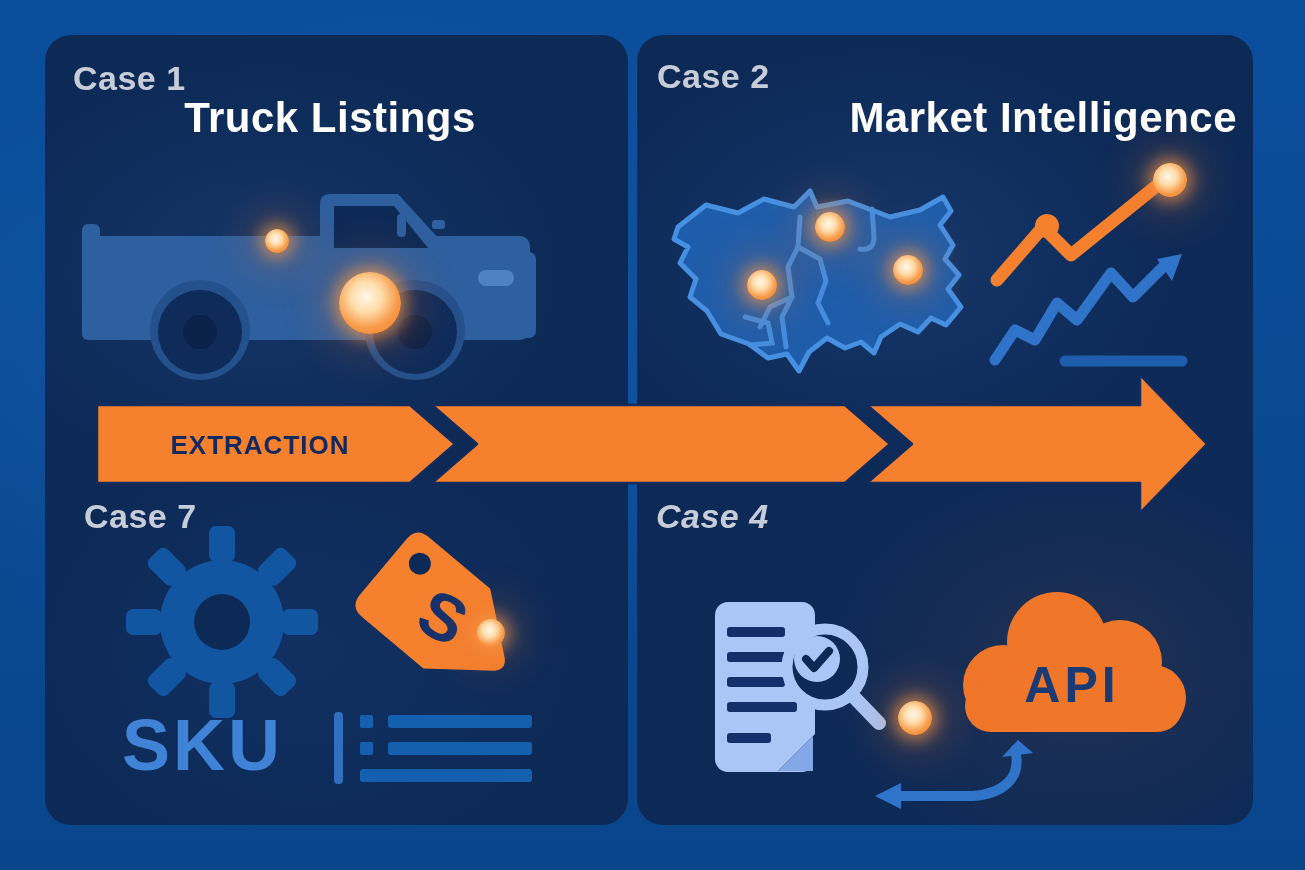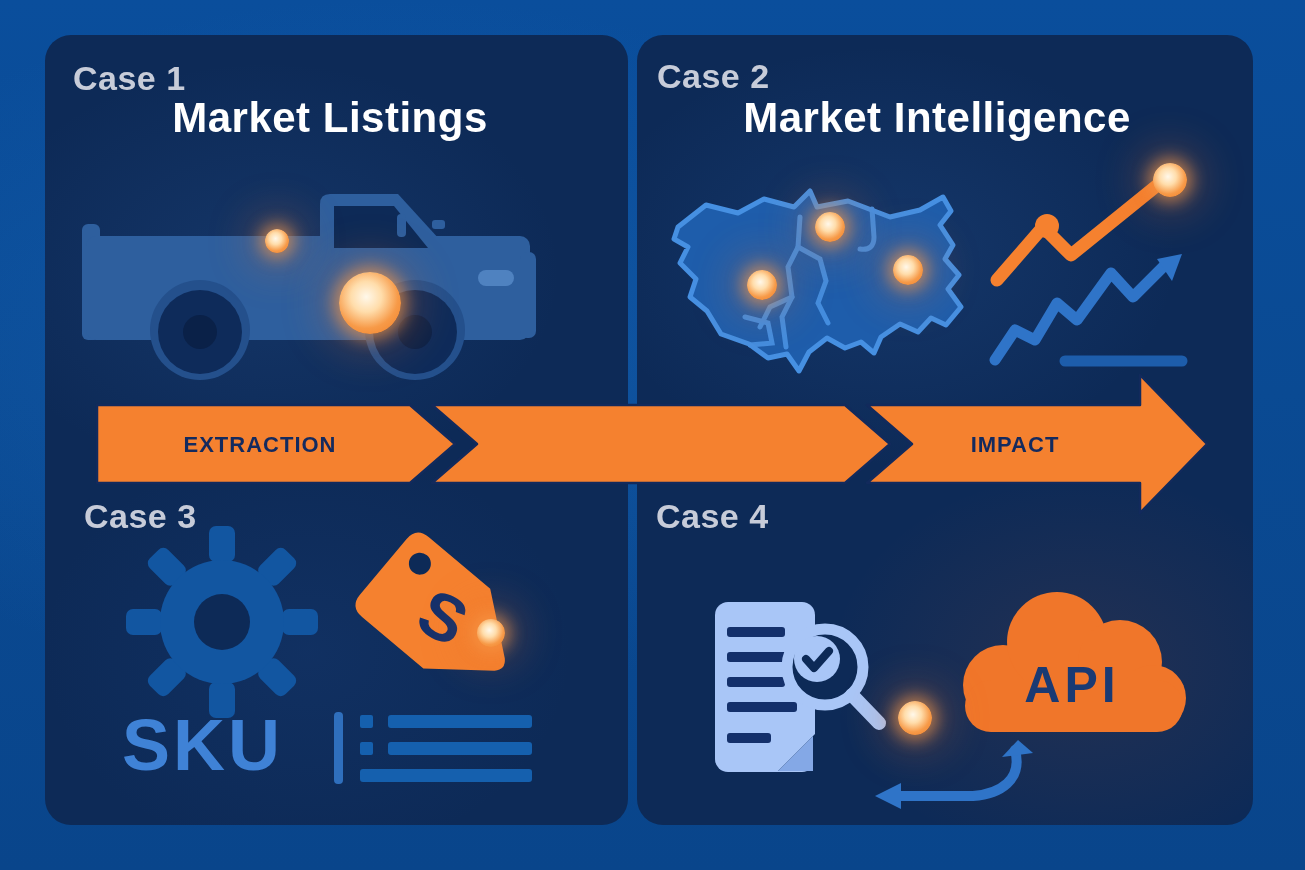--- a/index.html
+++ b/index.html
@@ -35,21 +35,21 @@
     letter-spacing:.5px;
   }
   .case-title{
     position:absolute; top:94px; font-size:42px; font-weight:700; color:var(--title);
     text-align:center; letter-spacing:.5px;
   }
   .icon-svg{position:absolute;}
   .pipeline{position:absolute; left:95px; top:368px; width:1118px; height:150px;}
   .pipeline-label{
     position:absolute; top:38px; height:78px; display:flex; align-items:center;
-    justify-content:center; font-size:22px; font-weight:800; color:var(--arrow-text);
+    justify-content:center; font-size:26px; font-weight:800; color:var(--arrow-text);
     letter-spacing:1px;
   }
   .glow-dot{
     position:absolute; border-radius:50%;
     background:radial-gradient(circle at 44% 40%, #fff8ea 0%, #ffddab 30%, #f79a48 62%, var(--orange-deep) 100%);
     box-shadow:0 0 16px 5px rgba(248,155,75,.65), 0 0 44px 16px rgba(235,115,45,.28);
   }
   .sku-text{
     position:absolute; left:122px; top:704px; font-size:72px; font-weight:800;
     color:var(--sku-blue); letter-spacing:3px;
@@ -59,25 +59,25 @@
 <body>
 
 <div class="canvas">
 
   <div class="panel panel-left"></div>
 
   <div class="panel panel-right"></div>
 
   <div class="case-label" style="left:73px; top:59px;">Case 1</div>
   <div class="case-label" style="left:657px; top:57px;">Case 2</div>
-  <div class="case-label" style="left:84px; top:497px;">Case 3</div>
-  <div class="case-label" style="left:656px; top:497px;">Case 4</div>
-
-  <div class="case-title" style="left:50px; width:560px;">Market Listings</div>
-  <div class="case-title" style="left:637px; width:600px;">Market Intelligence</div>
+  <div class="case-label" style="left:84px; top:497px;">Case 7</div>
+  <div class="case-label" style="left:656px; top:497px;font-style:italic;">Case 4</div>
+
+  <div class="case-title" style="left:50px; width:560px;">Truck Listings</div>
+  <div class="case-title" style="left:637px; width:600px;text-align:right;">Market Intelligence</div>
 
   <svg class="icon-svg" style="left:80px; top:170px;" width="500" height="220" viewBox="0 0 500 220">
     <g fill="var(--truck-blue)">
       <rect x="2" y="54" width="18" height="116" rx="6"></rect>
       <rect x="6" y="66" width="444" height="104" rx="10"></rect>
       <rect x="440" y="82" width="16" height="86" rx="7"></rect>
       <path d="M240,70 L240,34 Q240,24 250,24 L318,24 L360,70 Z"></path>
       <rect x="352" y="50" width="13" height="9" rx="3"></rect>
     </g>
 
@@ -125,21 +125,20 @@
 
   <div class="pipeline">
     <svg width="1118" height="150" viewBox="0 0 1118 150">
       <g fill="var(--orange)" stroke="#122a5c" stroke-width="2.5" stroke-linejoin="round">
         <polygon points="2,37 315,37 360,76 315,115 2,115"></polygon>
         <polygon points="337,37 750,37 795,76 750,115 337,115 382,76"></polygon>
         <polygon points="772,37 1045,37 1045,7 1112,76 1045,145 1045,115 772,115 817,76"></polygon>
       </g>
     </svg>
     <div class="pipeline-label" style="left:5px;  width:320px;">EXTRACTION</div>
-    <div class="pipeline-label" style="left:775px; width:290px;">IMPACT</div>
   </div>
 
   <svg class="icon-svg" style="left:122px; top:522px;" width="200" height="200" viewBox="0 0 200 200">
     <g fill="var(--icon-blue)">
       <rect x="87" y="4" width="26" height="36" rx="7"></rect>
       <rect x="87" y="4" width="26" height="36" rx="7" transform="rotate(45 100 100)"></rect>
       <rect x="87" y="4" width="26" height="36" rx="7" transform="rotate(90 100 100)"></rect>
       <rect x="87" y="4" width="26" height="36" rx="7" transform="rotate(135 100 100)"></rect>
       <rect x="87" y="4" width="26" height="36" rx="7" transform="rotate(180 100 100)"></rect>
       <rect x="87" y="4" width="26" height="36" rx="7" transform="rotate(225 100 100)"></rect>

